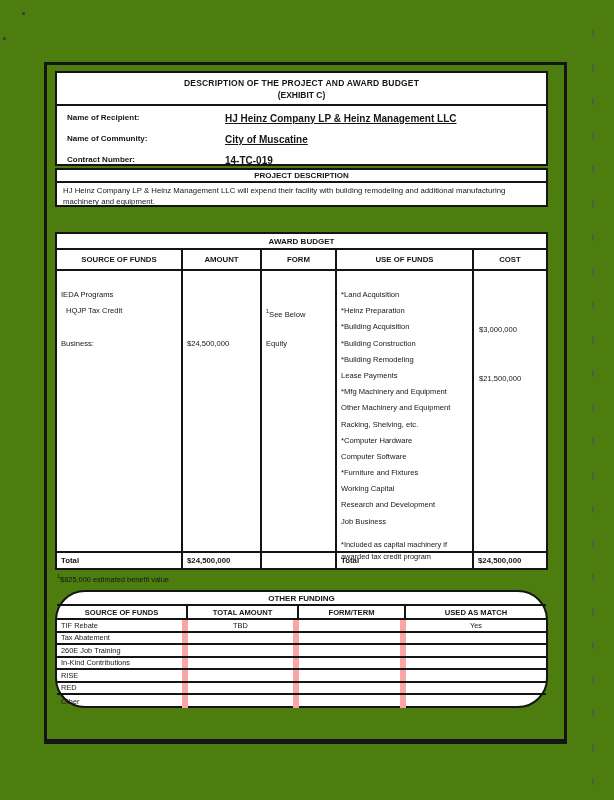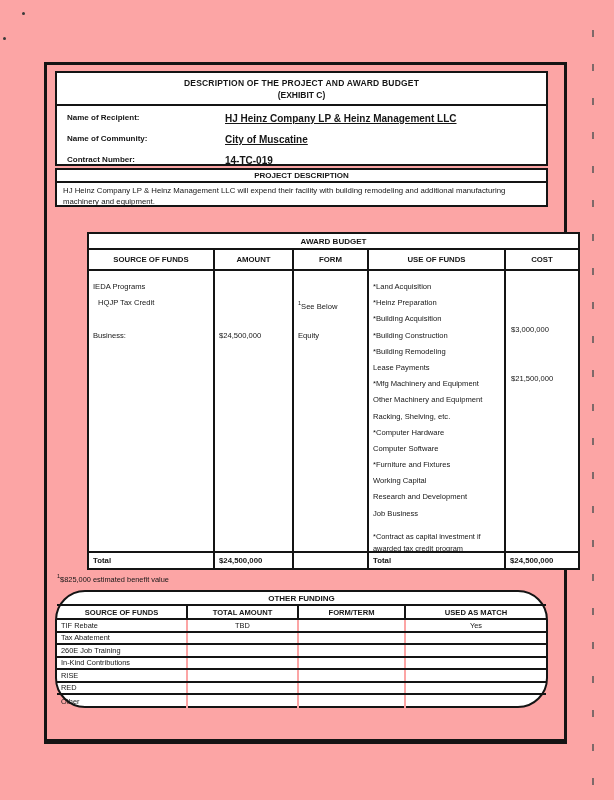--- a/index.html
+++ b/index.html
@@ -1,17 +1,17 @@
 <!DOCTYPE html>
 <html><head>
 <meta charset="utf-8">
 <style>
   html,body{margin:0;padding:0;background:#e8e8e8;}
   .page{
-    position:relative;width:614px;height:800px;background:#fca5a5;
+    position:relative;width:614px;height:800px;background:#4d7c0f;
     font-family:"Liberation Sans","DejaVu Sans",sans-serif;color:#161616;
     overflow:hidden;margin:0 auto;
   }
   
   .dot{position:absolute;width:3px;height:3px;background:#3a3a3a;border-radius:50%;}
   .dot1{left:22px;top:12px;}
   .dot2{left:3px;top:37px;}
   .edge-dashes{
     position:absolute;left:592px;top:30px;width:2px;height:756px;opacity:.75;
     background:repeating-linear-gradient(to bottom,#555 0 7px,transparent 7px 34px);
@@ -29,48 +29,48 @@
   .exhibit{font-size:8.5px;font-weight:700;line-height:12px;}
   .fields{padding:7px 0 0 10px;}
   .field-row{display:flex;height:21px;align-items:flex-start;}
   .field-label{width:118px;font-size:8px;font-weight:600;}
   .field-value{font-size:10px;font-weight:700;text-decoration:underline;margin-left:40px;}
   
   .desc-box{top:103px;height:39px;}
   .bar-title{height:13px;border-bottom:2px solid #141414;text-align:center;font-size:8px;font-weight:700;line-height:12px;box-sizing:border-box;}
   .desc-text{padding:3px 6px;font-size:7.8px;line-height:10.5px;}
   
-  .award-box{top:167px;height:338px;margin-left:32px;}
+  .award-box{top:167px;height:338px;}
   .tbl-title{height:16px;border-bottom:2px solid #141414;text-align:center;font-size:8px;font-weight:700;line-height:15px;box-sizing:border-box;}
   .award-head{display:grid;grid-template-columns:126px 79px 75px 137px 1fr;height:21px;border-bottom:2px solid #141414;box-sizing:border-box;}
   .award-head .hcell{border-right:2px solid #141414;display:flex;align-items:center;justify-content:center;font-size:7.8px;font-weight:700;box-sizing:border-box;}
   .award-head .hcell:last-child{border-right:none;}
   .award-body{display:grid;grid-template-columns:126px 79px 75px 137px 1fr;height:280px;box-sizing:border-box;}
-  .bcell{border-right:2px solid #141414;box-sizing:border-box;position:relative;padding-top:8px;font-size:7.6px;}
+  .bcell{border-right:2px solid #141414;box-sizing:border-box;position:relative;padding-top:16px;font-size:7.6px;}
   .bcell:last-child{border-right:none;}
   .ln{line-height:16.2px;height:16.2px;white-space:nowrap;padding-left:4px;}
   .ln.indent{padding-left:9px;}
   .use-note{margin-top:9px;padding-left:4px;font-size:7.4px;line-height:12px;white-space:nowrap;}
   .cost-abs{position:absolute;left:5px;white-space:nowrap;}
   .cost-1{top:54px;}
   .cost-2{top:103px;}
   sup{font-size:5.5px;vertical-align:4px;}
   .award-total{display:grid;grid-template-columns:126px 79px 75px 137px 1fr;height:17px;border-top:2px solid #141414;box-sizing:border-box;}
   .award-total .tcell{border-right:2px solid #141414;font-size:7.8px;font-weight:700;display:flex;align-items:center;padding-left:4px;box-sizing:border-box;white-space:nowrap;}
   .award-total .tcell:last-child{border-right:none;}
   
   .footnote{position:absolute;left:10px;top:508px;font-size:7.4px;color:#161616;}
   
   .other-box{top:525px;height:118px;border-radius:30px;}
   .other-head{display:grid;grid-template-columns:131px 111px 107px 1fr;height:14px;border-bottom:2px solid #141414;box-sizing:border-box;}
   .other-head .hcell{border-right:2px solid #141414;display:flex;align-items:center;justify-content:center;font-size:7.6px;font-weight:700;box-sizing:border-box;}
   .other-head .hcell:last-child{border-right:none;}
   .orow{display:grid;grid-template-columns:131px 111px 107px 1fr;height:12.5px;border-bottom:2px solid #141414;box-sizing:border-box;}
   .orow:last-child{border-bottom:none;}
-  .ocell{border-right:2px solid #fca5a5;font-size:7.4px;display:flex;align-items:center;box-sizing:border-box;white-space:nowrap;}
+  .ocell{border-right:6px solid #fca5a5;font-size:7.4px;display:flex;align-items:center;box-sizing:border-box;white-space:nowrap;}
   .ocell:last-child{border-right:none;}
   .ocell.src{padding-left:4px;}
   .ocell.ctr{justify-content:center;text-align:right;}
 </style>
 </head>
 <body>
 
 <div class="page">
   <span class="dot dot1"></span>
   <span class="dot dot2"></span>
@@ -142,21 +142,21 @@
           <div class="ln">*Mfg Machinery and Equipment</div>
           <div class="ln">Other Machinery and Equipment</div>
           <div class="ln">Racking, Shelving, etc.</div>
           <div class="ln">*Computer Hardware</div>
           <div class="ln">Computer Software</div>
           <div class="ln">*Furniture and Fixtures</div>
           <div class="ln">Working Capital</div>
           <div class="ln">Research and Development</div>
           <div class="ln">Job Business</div>
           <div class="use-note">
-            <div>*Contract as capital investment if</div>
+            <div>*Included as capital machinery if</div>
             <div>awarded tax credit program</div>
           </div>
         </div>
         <div class="bcell">
           <span class="cost-abs cost-1">$3,000,000</span>
           <span class="cost-abs cost-2">$21,500,000</span>
         </div>
       </div>
       <div class="award-total">
         <div class="tcell">Total</div>

